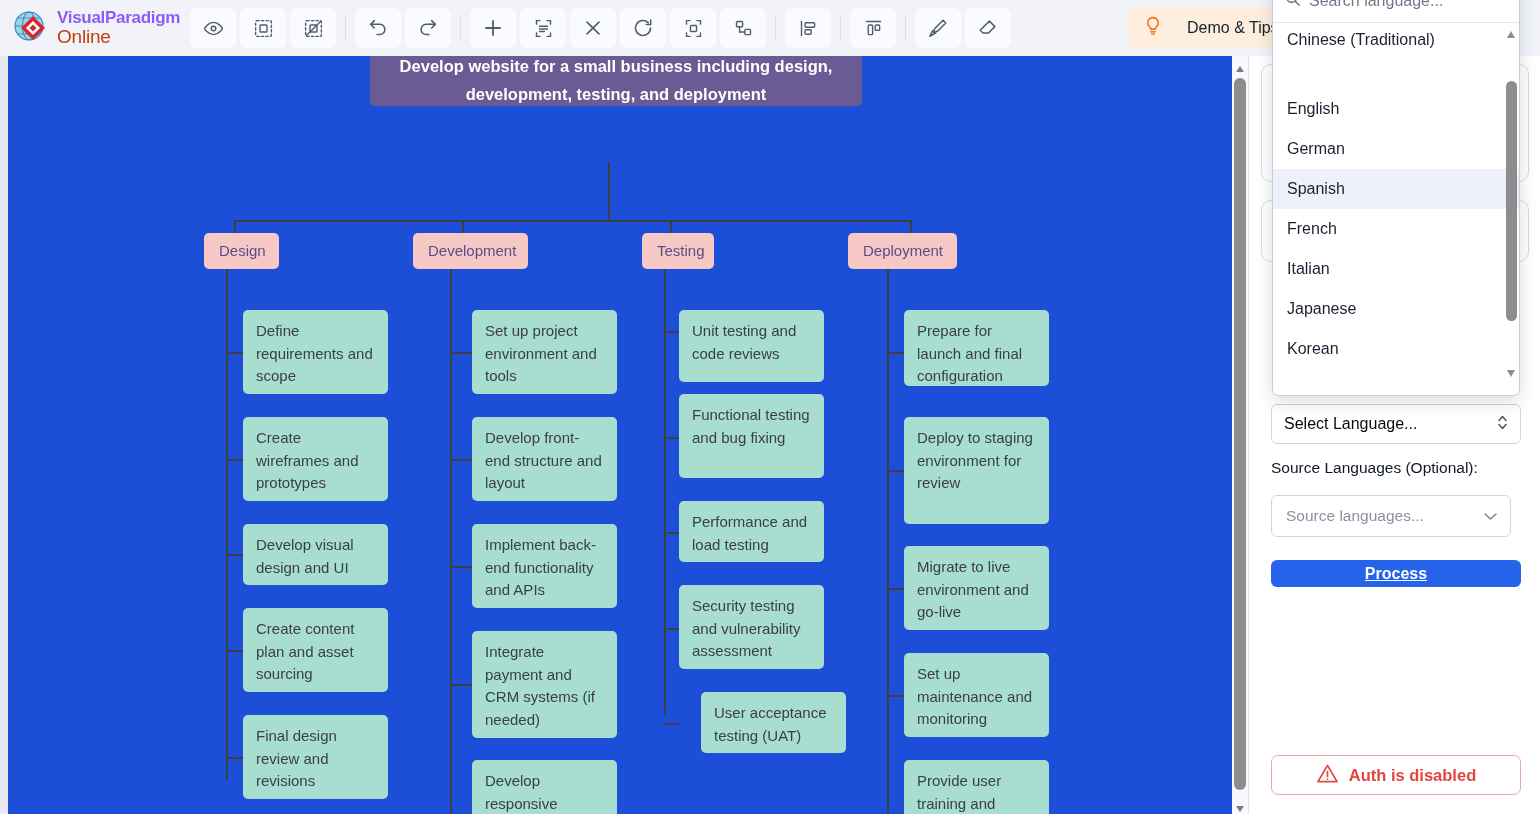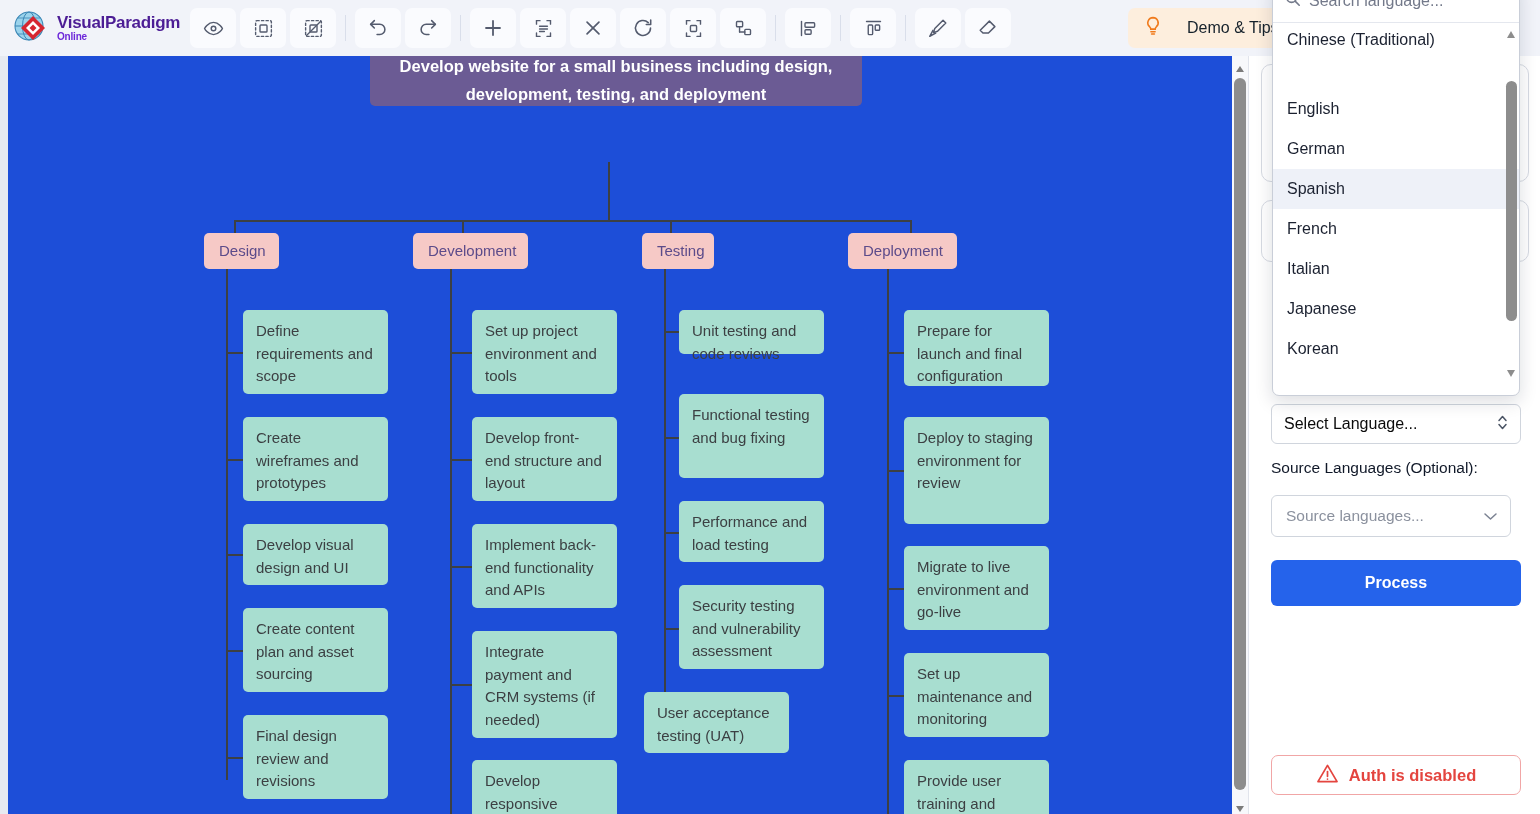--- a/index.html
+++ b/index.html
@@ -15,22 +15,22 @@
   .toolbar {
     position: absolute; top: 0; left: 0; width: 1540px; height: 56px;
     background: #f1f3f9;
     display: flex; align-items: center;
     z-index: 5;
   }
   .logo-wrap { display: flex; align-items: center; padding-left: 13px; width: 184px; }
   .logo-mark { position: relative; width: 36px; height: 36px; flex: 0 0 36px; }
   .logo-text { margin-left: 8px; line-height: 1.05; }
   .logo-line1 { font-size: 17px; font-weight: bold; color: #1c2537; letter-spacing: -0.3px; }
-  .logo-line1 .lp { color: #4c1d95; }
-  .logo-line2 { font-size: 10px; color: #6d28d9; letter-spacing: -0.2px; font-weight: bold; }
+  .logo-line1 .lp { color: #8b5cf6; }
+  .logo-line2 { font-size: 19px; color: #c2410c; letter-spacing: -0.2px; }
 
   .tb-group { display: flex; align-items: center; }
   .tb-btn {
     width: 46px; height: 40px; border-radius: 7px;
     background: #fafbfe;
     display: flex; align-items: center; justify-content: center;
     margin: 0 2px;
     cursor: pointer;
   }
   .tb-btn svg { display: block; }
@@ -134,25 +134,26 @@
     position: absolute; left: 22px; top: 495px; width: 240px; height: 42px;
     border: 1px solid #d0d5dd; border-radius: 6px;
     background: #ffffff;
     display: flex; align-items: center; justify-content: space-between;
     padding: 0 12px 0 14px;
     font-size: 15.5px; color: #8b919e;
     cursor: pointer;
     gap: 35px;
   }
   .rp-process {
-    position: absolute; left: 22px; top: 560px; width: 250px; height: 46px;
+    position: absolute; left: 22px; top: 560px; width: 250px; height: 27px;
     background: #2563eb; border-radius: 6px;
     display: flex; align-items: center; justify-content: center;
     color: #ffffff; font-size: 16px; font-weight: bold;
     cursor: pointer;
+    text-decoration: underline;
   }
   .rp-auth {
     position: absolute; left: 22px; top: 755px; width: 250px; height: 40px;
     border: 1px solid #f1a6a6; border-radius: 7px;
     display: flex; align-items: center; justify-content: center; gap: 10px;
     background: #ffffff;
   }
   .rp-auth-text { color: #e4453f; font-size: 16.5px; font-weight: bold; }
 
   
@@ -422,25 +423,25 @@
         <div class="node node-leaf" style="left:464px; top:760px; width:145px; height:130px;">Develop responsive design and mobile optimization</div>
 
         <div class="node node-branch" style="left:634px; top:233px; width:72px;">Testing</div>
         <div class="conn conn-v" style="left:656px; top:269px; height:446px;"></div>
         <div class="conn conn-h" style="left:656px; top:331px; width:15px;"></div>
         <div class="conn conn-h" style="left:656px; top:437px; width:15px;"></div>
         <div class="conn conn-h" style="left:656px; top:532px; width:15px;"></div>
         <div class="conn conn-h" style="left:656px; top:628px; width:15px;"></div>
         <div class="conn conn-h" style="left:656px; top:723px; width:15px;"></div>
 
-        <div class="node node-leaf" style="left:671px; top:310px; width:145px; height:44px;">Unit testing and code reviews</div>
+        <div class="node node-leaf" style="left:671px; top:310px; width:145px; height:72px;">Unit testing and code reviews</div>
         <div class="node node-leaf" style="left:671px; top:394px; width:145px; height:84px;">Functional testing and bug fixing</div>
         <div class="node node-leaf" style="left:671px; top:501px; width:145px; height:61px;">Performance and load testing</div>
         <div class="node node-leaf" style="left:671px; top:585px; width:145px; height:84px;">Security testing and vulnerability assessment</div>
-        <div class="node node-leaf" style="left:636px; top:692px; width:145px; height:61px;">User acceptance testing (UAT)</div>
+        <div class="node node-leaf" style="left:693px; top:692px; width:145px; height:61px;">User acceptance testing (UAT)</div>
 
         <div class="node node-branch" style="left:840px; top:233px; width:109px;">Deployment</div>
         <div class="conn conn-v" style="left:879px; top:269px; height:550px;"></div>
         <div class="conn conn-h" style="left:879px; top:352px; width:17px;"></div>
         <div class="conn conn-h" style="left:879px; top:470px; width:17px;"></div>
         <div class="conn conn-h" style="left:879px; top:588px; width:17px;"></div>
         <div class="conn conn-h" style="left:879px; top:695px; width:17px;"></div>
 
         <div class="node node-leaf" style="left:896px; top:310px; width:145px; height:76px;">Prepare for launch and final configuration</div>
         <div class="node node-leaf" style="left:896px; top:417px; width:145px; height:107px;">Deploy to staging environment for review</div>

